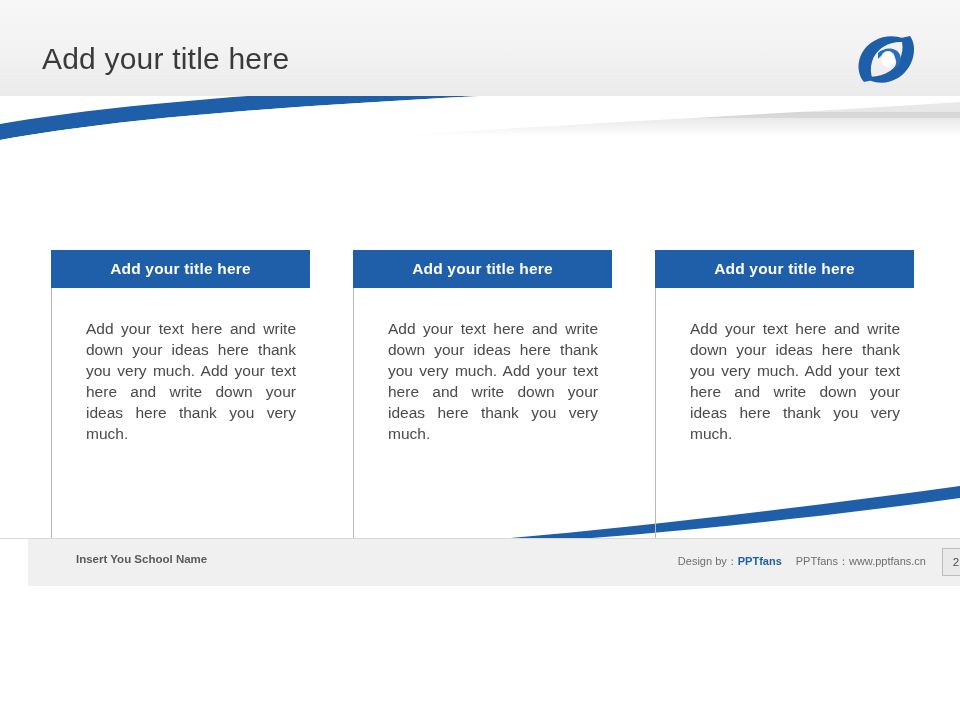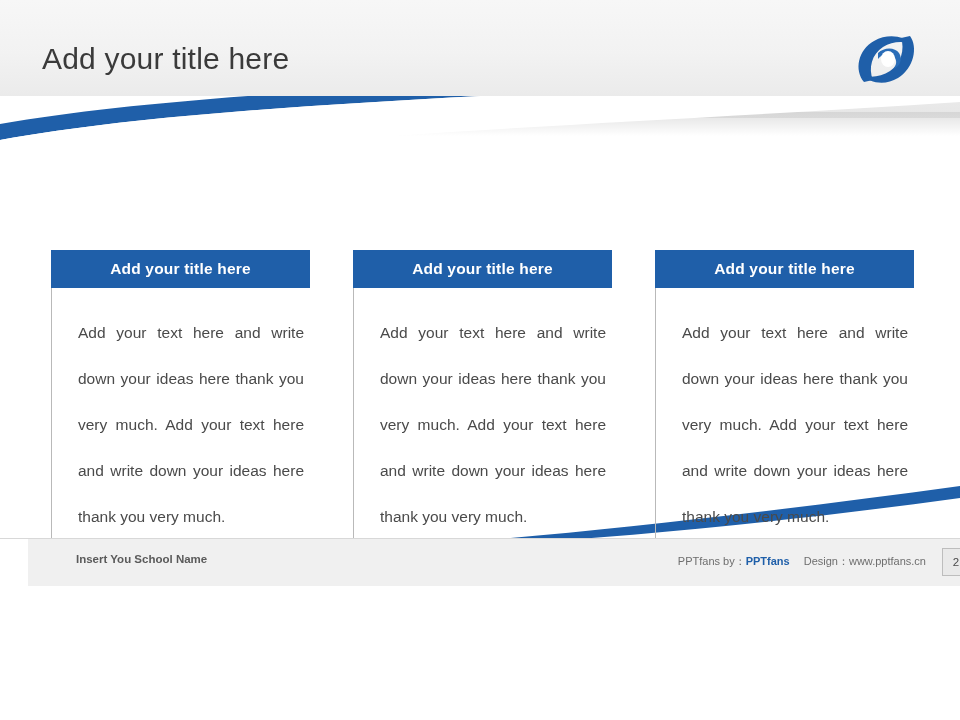--- a/index.html
+++ b/index.html
@@ -96,23 +96,23 @@
     justify-content: center;
     letter-spacing: 0.2px;
   }
   .col-body {
     border-left: 1px solid #b9b9b9;
     padding: 22px 6px 18px 26px;
     min-height: 250px;
     box-sizing: border-box;
   }
   .col-body p {
-    margin: 0;
+    margin: 8px;
     font-size: 15.5px;
-    line-height: 46px;
+    line-height: 21px;
     color: #4a4a4a;
     text-align: justify;
     text-justify: inter-word;
   }
   
   .footer-line {
     position: absolute;
     left: 0;
     bottom: 47px;
     width: 960px;
@@ -219,18 +219,18 @@
         <p>Add your text here and write down your ideas here thank you very much. Add your text here and write down your ideas here thank you very much.</p>
       </div>
     </div>
 
   </div>
 
   <div class="footer-line"></div>
   <div class="footer">
     <div class="footer-left">Insert You School Name</div>
     <div class="footer-right">
-      <span>PPTfans by：</span><span class="brand">PPTfans</span><span class="sep"></span><span>Design：</span><span>www.pptfans.cn</span>
+      <span>Design by：</span><span class="brand">PPTfans</span><span class="sep"></span><span>PPTfans：</span><span>www.pptfans.cn</span>
     </div>
     <div class="page-num">2</div>
   </div>
 
 </div>
 
 </body></html>

